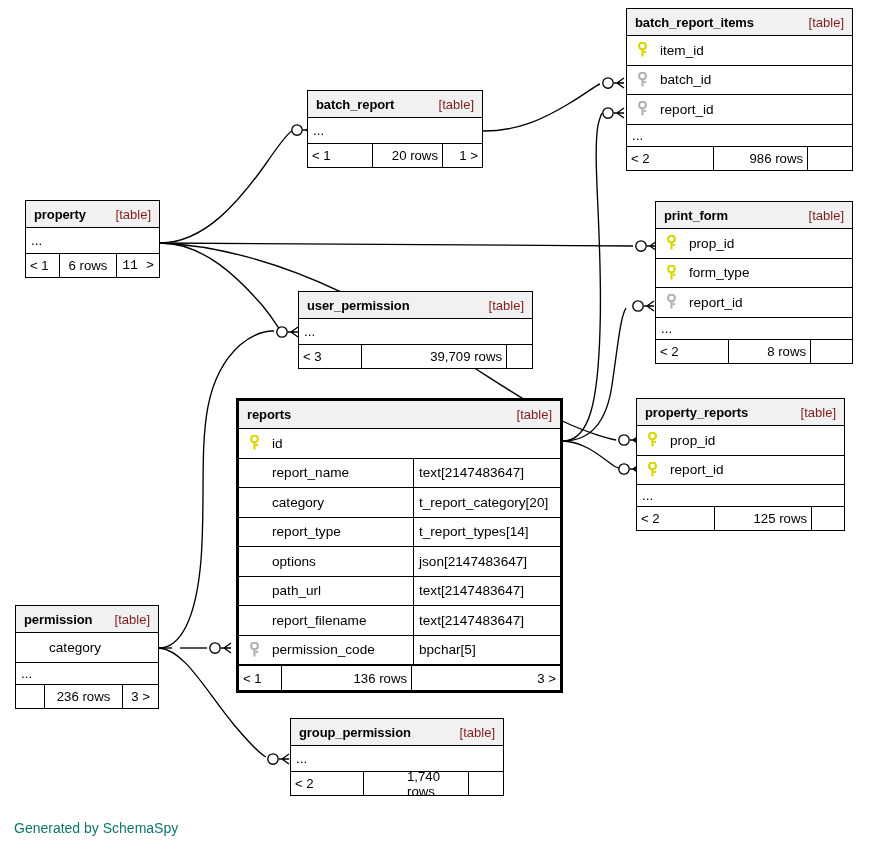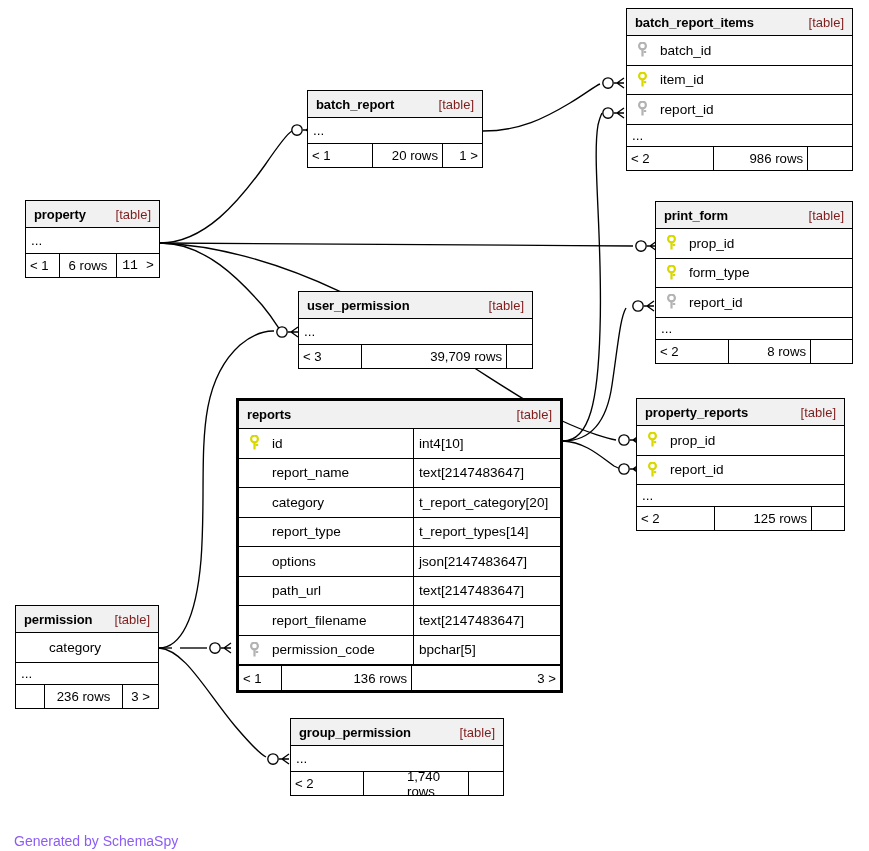--- a/index.html
+++ b/index.html
@@ -32,21 +32,21 @@
   .ellipsis{display:flex;align-items:center;height:22px;padding-left:5px;
             font-size:13.6px;color:#000;border-bottom:1.6px solid #000;box-sizing:border-box;}
   .foot{display:flex;height:23px;box-sizing:border-box;font-size:13.2px;}
   .foot > div{display:flex;align-items:center;box-sizing:border-box;height:100%;
               border-left:1.6px solid #000;padding:0 4px;}
   .foot > div:first-child{border-left:none;}
   .f-left{justify-content:flex-start;}
   .f-mid{justify-content:flex-end;}
   .f-right{justify-content:flex-end;}
 
-  .credit{position:absolute;left:14px;top:820px;font-size:14px;color:#8b5cf6;margin-top:13px;}
+  .credit{position:absolute;left:14px;top:820px;font-size:14px;color:#0f766e;}
 </style>
 </head>
 <body>
 
 <div id="canvas">
 
   <svg class="edges" viewBox="0 0 869 851">
     <defs></defs>
 
     <path d="M160,243 C 205,243 240,200 265,165 C 278,146 288,133 292,131"></path>
@@ -95,44 +95,44 @@
 
   <div class="table" style="left:626px;top:8px;width:227px;">
     <div class="thead">
       <span class="tname">batch_report_items</span>
       <span class="ttag">[table]</span>
     </div>
     <div class="row">
       <div class="colname">
         <span class="keyslot">
           <svg width="11" height="16" viewBox="0 0 11 16">
+              <circle cx="5.5" cy="4" r="3.4" fill="none" stroke="#d8d800" stroke-width="2.2"></circle>
+              <rect x="4.4" y="6.5" width="2.2" height="8" fill="#d8d800"></rect>
+              <rect x="6.6" y="9" width="2.6" height="2" fill="#d8d800"></rect>
+            </svg>
+        </span>
+        <span class="lbl">item_id</span>
+      </div>
+    </div>
+    <div class="row">
+      <div class="colname">
+        <span class="keyslot">
+          <svg width="11" height="16" viewBox="0 0 11 16">
               <circle cx="5.5" cy="4" r="3.4" fill="none" stroke="#b3b3b3" stroke-width="2.2"></circle>
               <rect x="4.4" y="6.5" width="2.2" height="8" fill="#b3b3b3"></rect>
               <rect x="6.6" y="9" width="2.6" height="2" fill="#b3b3b3"></rect>
             </svg>
         </span>
         <span class="lbl">batch_id</span>
       </div>
     </div>
     <div class="row">
       <div class="colname">
         <span class="keyslot">
           <svg width="11" height="16" viewBox="0 0 11 16">
-              <circle cx="5.5" cy="4" r="3.4" fill="none" stroke="#d8d800" stroke-width="2.2"></circle>
-              <rect x="4.4" y="6.5" width="2.2" height="8" fill="#d8d800"></rect>
-              <rect x="6.6" y="9" width="2.6" height="2" fill="#d8d800"></rect>
-            </svg>
-        </span>
-        <span class="lbl">item_id</span>
-      </div>
-    </div>
-    <div class="row">
-      <div class="colname">
-        <span class="keyslot">
-          <svg width="11" height="16" viewBox="0 0 11 16">
               <circle cx="5.5" cy="4" r="3.4" fill="none" stroke="#b3b3b3" stroke-width="2.2"></circle>
               <rect x="4.4" y="6.5" width="2.2" height="8" fill="#b3b3b3"></rect>
               <rect x="6.6" y="9" width="2.6" height="2" fill="#b3b3b3"></rect>
             </svg>
         </span>
         <span class="lbl">report_id</span>
       </div>
     </div>
     <div class="ellipsis">...</div>
     <div class="foot">
@@ -240,21 +240,20 @@
       <div class="colname" style="width:174px;flex:none;">
         <span class="keyslot">
           <svg width="11" height="16" viewBox="0 0 11 16">
               <circle cx="5.5" cy="4" r="3.4" fill="none" stroke="#d8d800" stroke-width="2.2"></circle>
               <rect x="4.4" y="6.5" width="2.2" height="8" fill="#d8d800"></rect>
               <rect x="6.6" y="9" width="2.6" height="2" fill="#d8d800"></rect>
             </svg>
         </span>
         <span class="lbl">id</span>
       </div>
-      <div class="coltype" style="flex:1;">int4[10]</div>
     </div>
 
     <div class="row">
       <div class="colname" style="width:174px;flex:none;">
         <span class="keyslot"></span>
         <span class="lbl">report_name</span>
       </div>
       <div class="coltype" style="flex:1;">text[2147483647]</div>
     </div>
 

